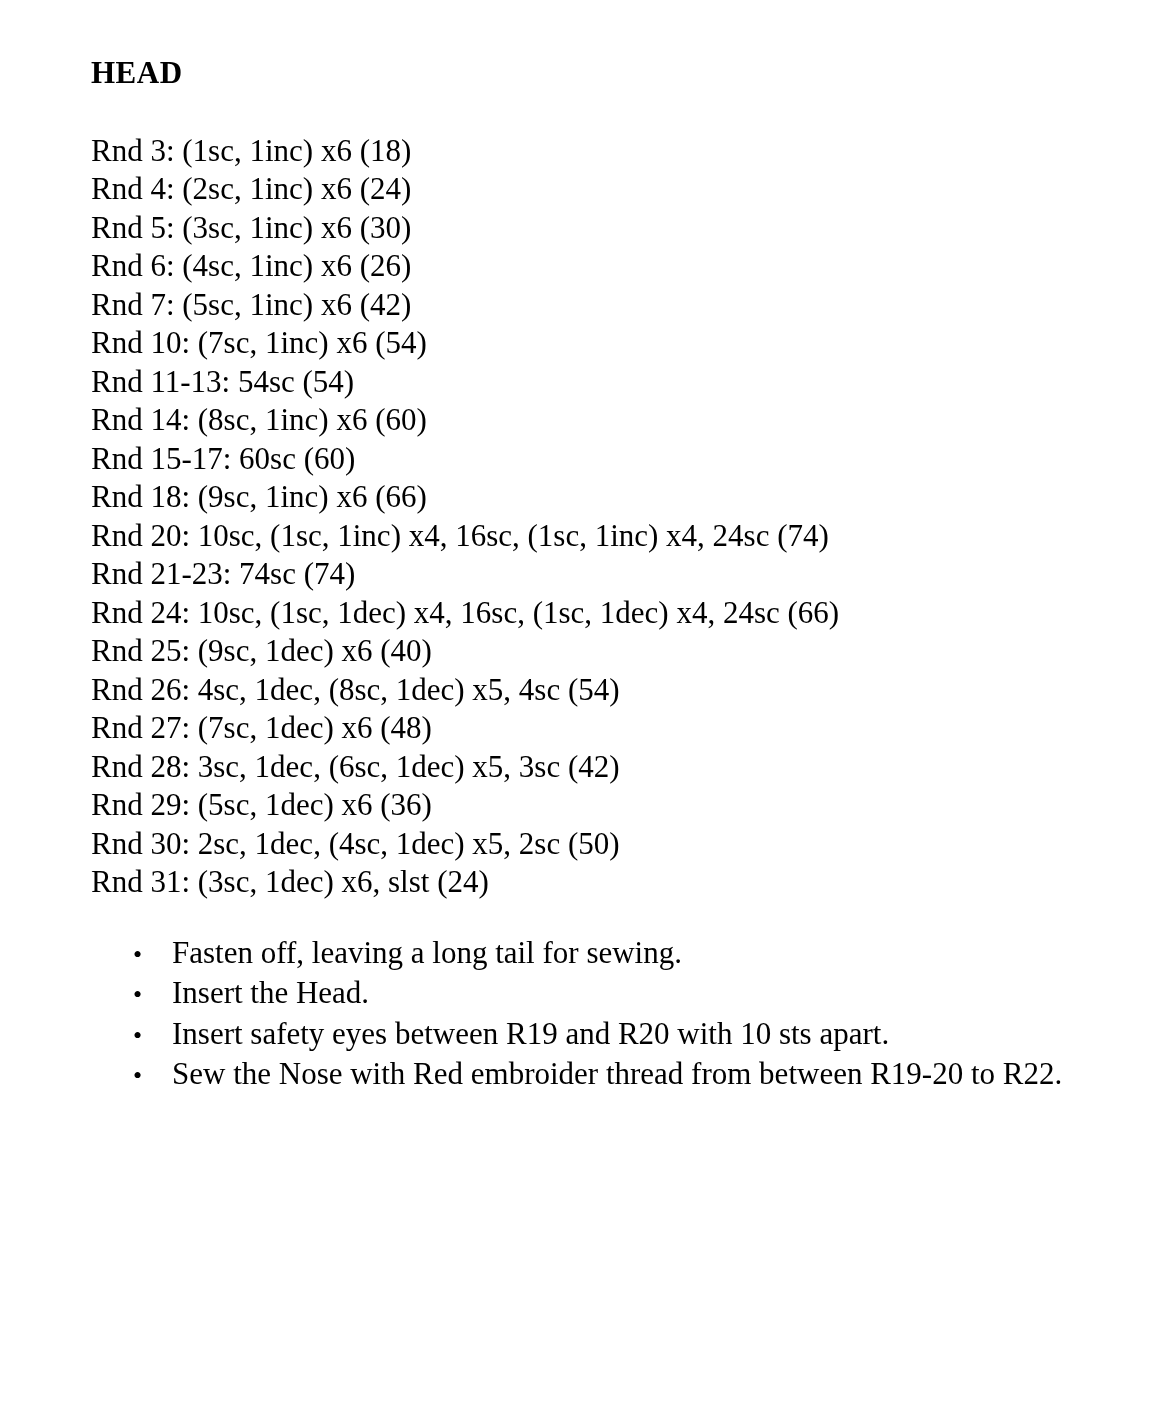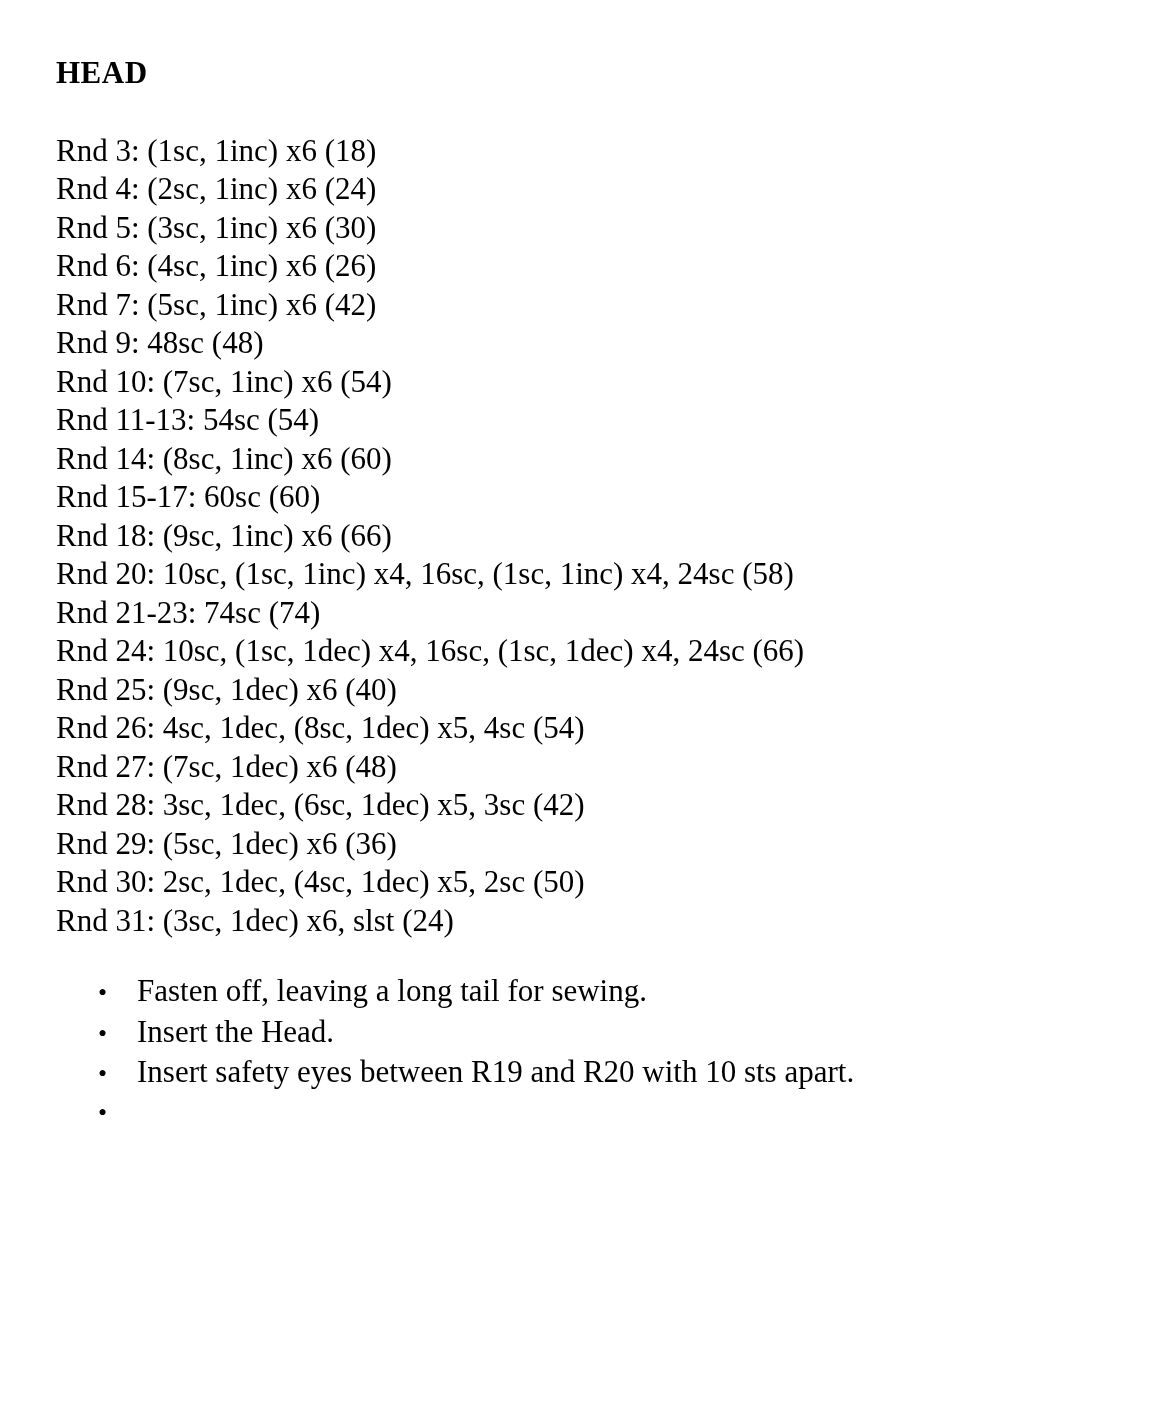--- a/index.html
+++ b/index.html
@@ -9,21 +9,21 @@
   }
   body {
     width: 1165px;
     height: 1415px;
     overflow: hidden;
   }
   .page {
     box-sizing: border-box;
     width: 1165px;
     height: 1415px;
-    padding: 54px 40px 0 56px;
+    padding: 54px 40px 0 91px;
     background: #ffffff;
     color: #000000;
     font-family: "Liberation Serif", serif;
     font-size: 31px;
     line-height: 38.5px;
   }
   .section-title {
     margin: 0;
     font-size: 31px;
     line-height: 38.5px;
@@ -68,27 +68,26 @@
 
   <div class="spacer-paragraph"></div>
 
   <div>
 
   <div class="line">Rnd 3: (1sc, 1inc) x6 (18)</div>
       <div class="line">Rnd 4: (2sc, 1inc) x6 (24)</div>
       <div class="line">Rnd 5: (3sc, 1inc) x6 (30)</div>
       <div class="line">Rnd 6: (4sc, 1inc) x6 (26)</div>
       <div class="line">Rnd 7: (5sc, 1inc) x6 (42)</div>
-      <div class="line">Rnd 9: 48sc (48)</div>
       <div class="line">Rnd 10: (7sc, 1inc) x6 (54)</div>
       <div class="line">Rnd 11-13: 54sc (54)</div>
       <div class="line">Rnd 14: (8sc, 1inc) x6 (60)</div>
       <div class="line">Rnd 15-17: 60sc (60)</div>
       <div class="line">Rnd 18: (9sc, 1inc) x6 (66)</div>
-      <div class="line">Rnd 20: 10sc, (1sc, 1inc) x4, 16sc, (1sc, 1inc) x4, 24sc (58)</div>
+      <div class="line">Rnd 20: 10sc, (1sc, 1inc) x4, 16sc, (1sc, 1inc) x4, 24sc (74)</div>
       <div class="line">Rnd 21-23: 74sc (74)</div>
       <div class="line">Rnd 24: 10sc, (1sc, 1dec) x4, 16sc, (1sc, 1dec) x4, 24sc (66)</div>
       <div class="line">Rnd 25: (9sc, 1dec) x6 (40)</div>
       <div class="line">Rnd 26: 4sc, 1dec, (8sc, 1dec) x5, 4sc (54)</div>
       <div class="line">Rnd 27: (7sc, 1dec) x6 (48)</div>
       <div class="line">Rnd 28: 3sc, 1dec, (6sc, 1dec) x5, 3sc (42)</div>
       <div class="line">Rnd 29: (5sc, 1dec) x6 (36)</div>
       <div class="line">Rnd 30: 2sc, 1dec, (4sc, 1dec) x5, 2sc (50)</div>
       <div class="line">Rnd 31: (3sc, 1dec) x6, slst (24)</div>
     </div>
@@ -104,16 +103,17 @@
       <li class="bullet-item">
       <span class="bullet-dot">•</span>
       <span class="bullet-text">Insert the Head.</span>
     </li>
       <li class="bullet-item">
       <span class="bullet-dot">•</span>
       <span class="bullet-text">Insert safety eyes between R19 and R20 with 10 sts apart.</span>
     </li>
       <li class="bullet-item">
       <span class="bullet-dot">•</span>
+      <span class="bullet-text">Sew the Nose with Red embroider thread from between R19-20 to R22.</span>
     </li>
     </ul>
 
 </div>
 
 </body></html>

